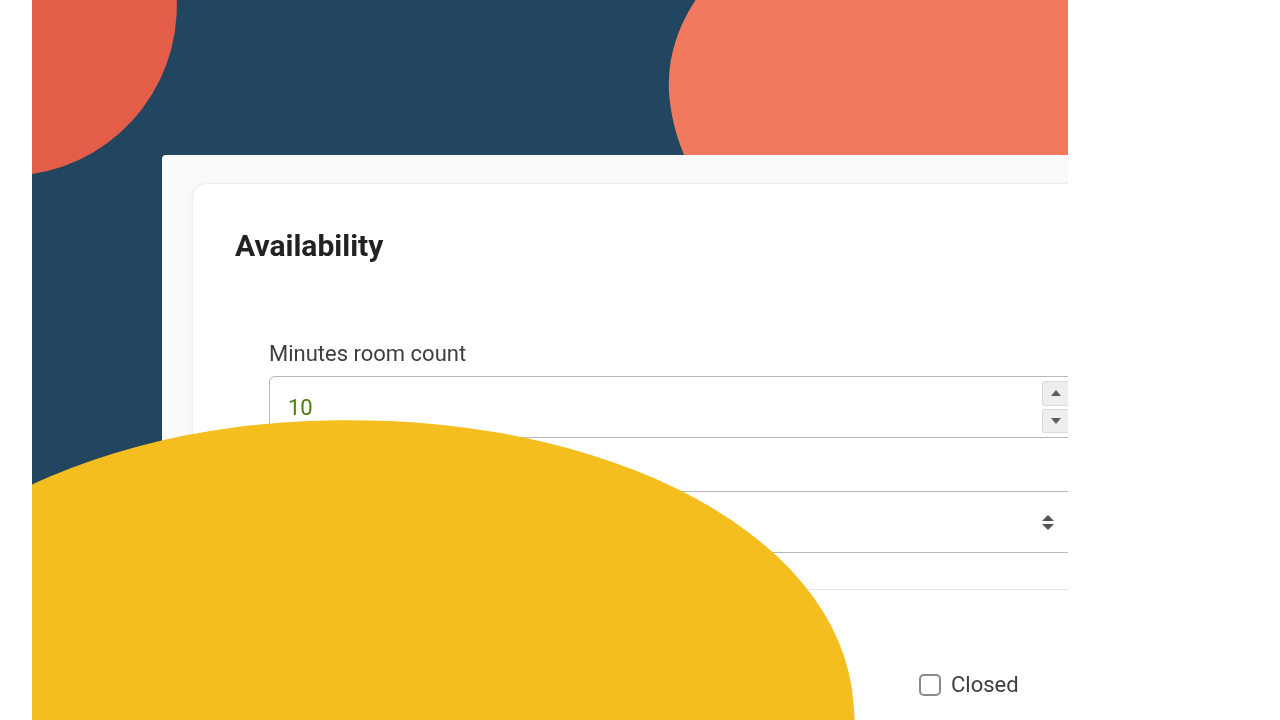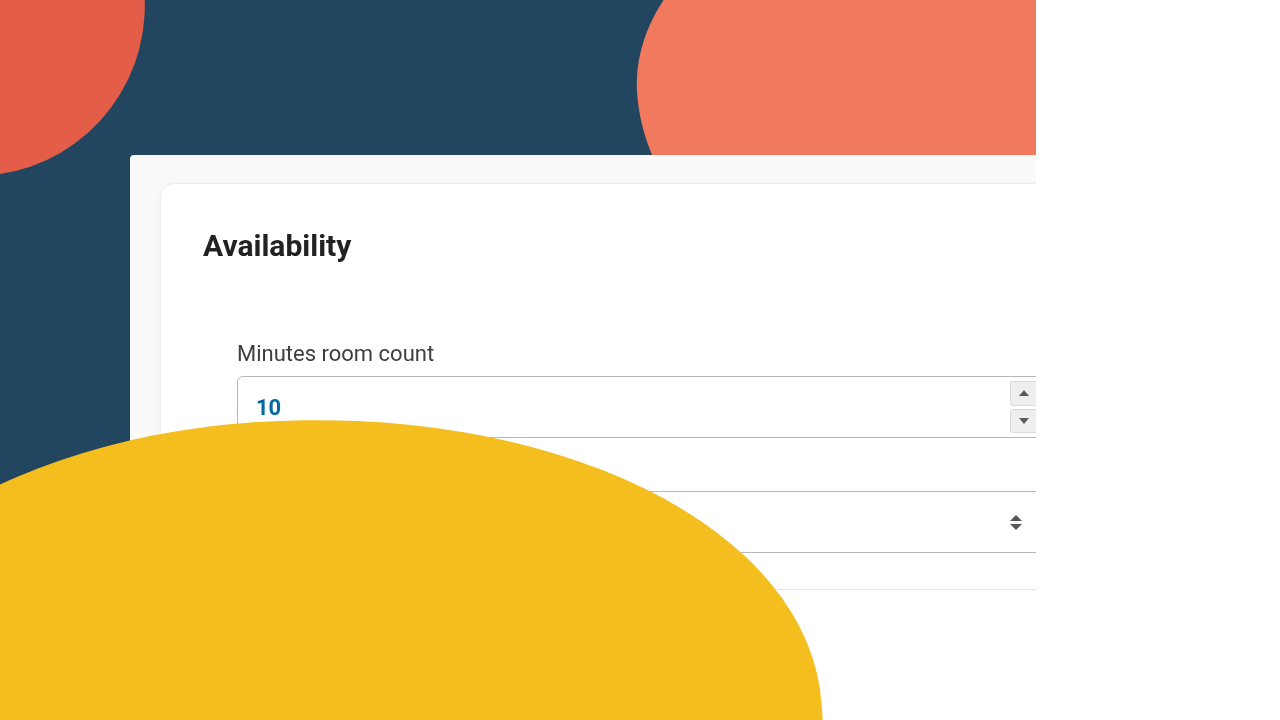--- a/index.html
+++ b/index.html
@@ -4,20 +4,21 @@
 <style>
   * { box-sizing: border-box; margin: 0; padding: 0; }
   html, body { width: 1280px; height: 720px; overflow: hidden; font-family: -apple-system, BlinkMacSystemFont, "Segoe UI", Roboto, Helvetica, Arial, sans-serif; }
   
   .stage {
     position: relative;
     width: 1036px;
     height: 720px;
     background: #22465F;
     overflow: hidden;
+    margin-left: 32px;
   }
 
   
   .blob-red-top-left {
     position: absolute;
     top: -90px; left: -110px;
     width: 260px; height: 260px;
     background: #E45D49;
     border-radius: 40px 40px 170px 40px;
     transform: rotate(-8deg);
@@ -96,26 +97,25 @@
     border: 1px solid #B8B8B8;
     border-radius: 6px;
     background: #fff;
     display: flex;
     align-items: center;
     padding-left: 18px;
     margin-bottom: 18px;
   }
   .number-input-value {
     font-size: 22px;
-    color: #0369a1;
+    color: #4d7c0f;
     flex: 1;
     border: none;
     outline: none;
     background: transparent;
-    font-weight: bold;
   }
   .stepper {
     position: absolute;
     right: 4px; top: 4px; bottom: 4px;
     width: 28px;
     display: flex;
     flex-direction: column;
     gap: 3px;
   }
   .step-btn {
@@ -261,20 +261,26 @@
       <hr class="divider">
 
       <div style="position:relative; height:120px;">
         <div style="position:absolute; left:420px; top:0;">
           <div class="field-label" style="margin-bottom:8px;">ose</div>
           <div class="time-field">
             <span>PM</span>
             <span class="clock-icon"></span>
           </div>
         </div>
+        <div style="position:absolute; left:650px; top:44px;">
+          <label class="closed-wrap">
+            <span class="checkbox"></span>
+            <span>Closed</span>
+          </label>
+        </div>
       </div>
 
     </div>
   </div>
 
   <div class="blob-yellow-bottom-left"></div>
 
 </div>
 
 </body></html>

